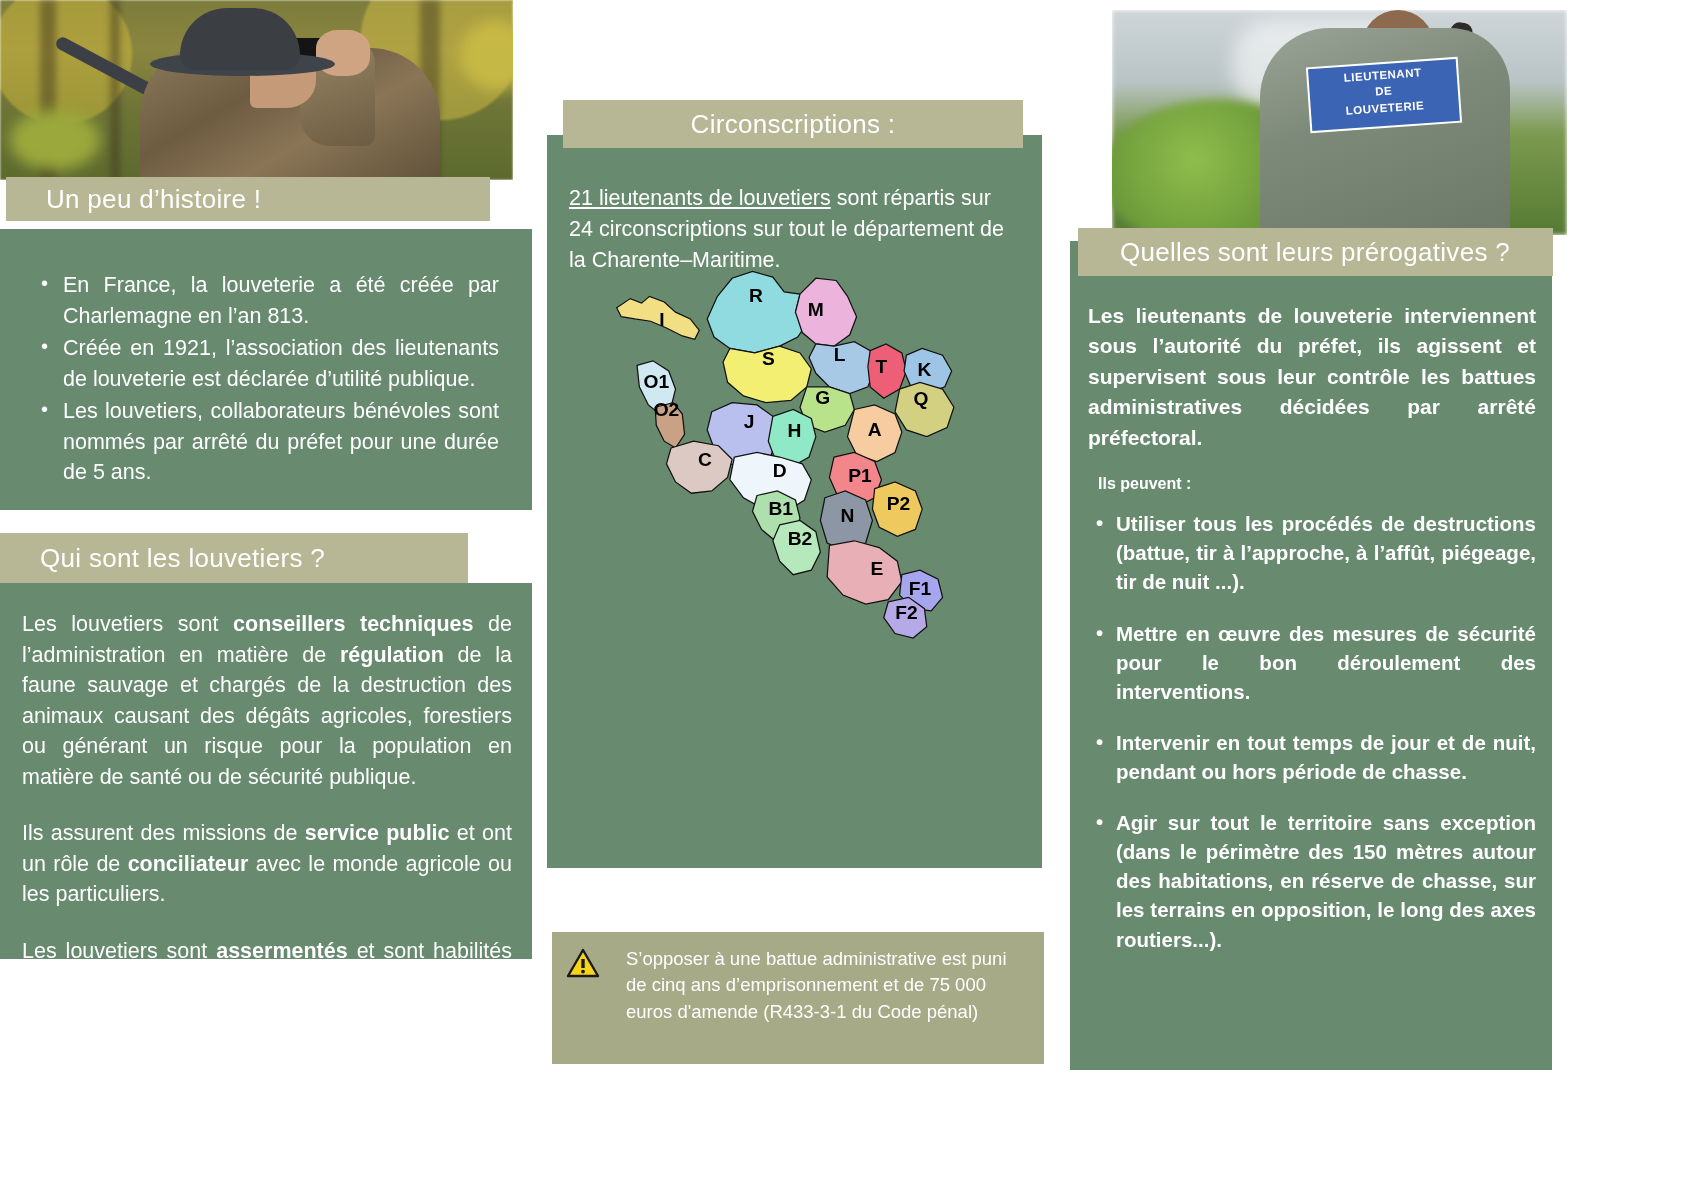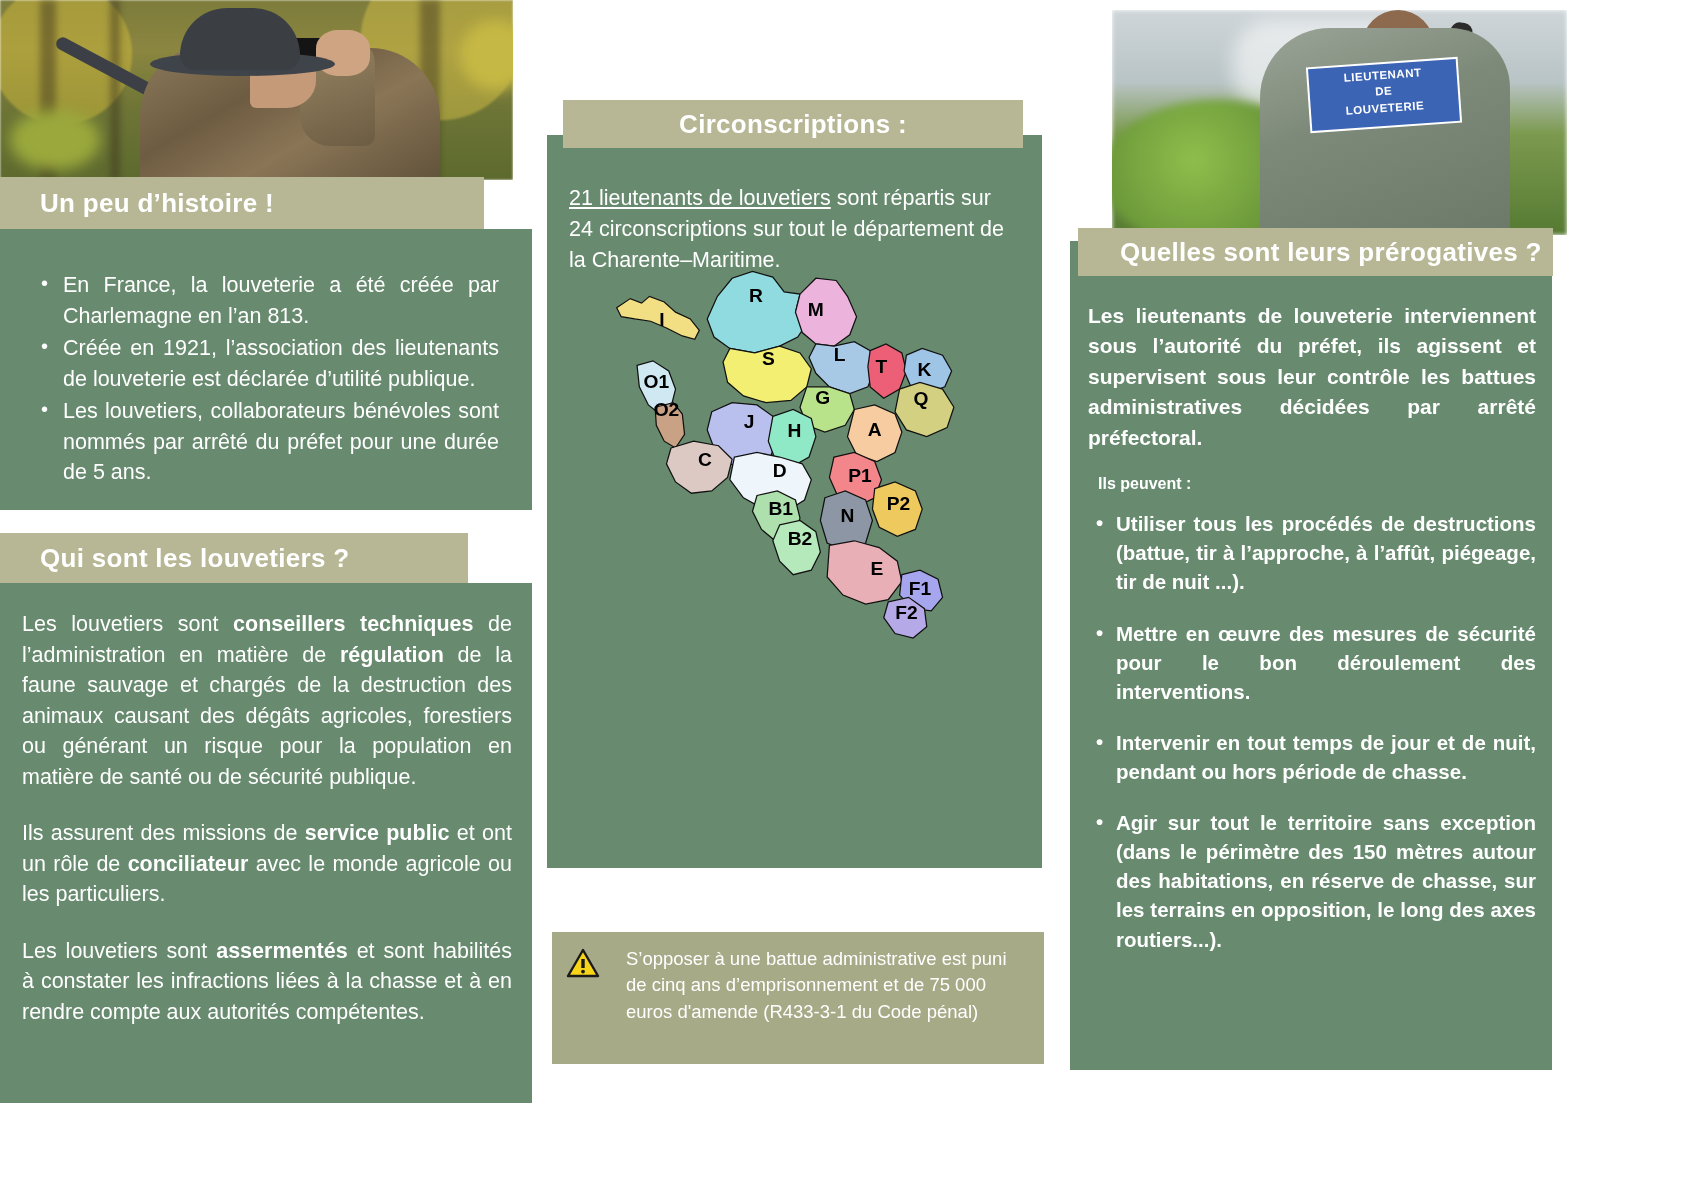--- a/index.html
+++ b/index.html
@@ -5,21 +5,21 @@
   html,body{margin:0;padding:0;background:#ffffff;}
   body{
     width:1684px;height:1191px;position:relative;overflow:hidden;
     font-family:"Liberation Sans", sans-serif;
     -webkit-font-smoothing:antialiased;
   }
   .panel{position:absolute;box-sizing:border-box;}
   .green{background:#688b70;color:#ffffff;}
   .khaki{background:#b7b795;color:#ffffff;}
   .hdr{
-    font-weight:bold;font-size:26px;letter-spacing:.3px;
+    font-weight:normal;font-size:26px;letter-spacing:.3px;
     display:flex;align-items:center;padding-left:40px;
   }
   .body-txt{font-size:21.5px;line-height:1.42;text-align:justify;}
 
   
   #img-hunter{left:0;top:0;width:513px;height:180px;overflow:hidden;}
   #img-hunter .sky{position:absolute;inset:0;
      background:
        radial-gradient(circle at 12% 30%, rgba(200,180,60,.55) 0 70px, rgba(0,0,0,0) 71px),
        radial-gradient(circle at 86% 22%, rgba(210,190,70,.5) 0 80px, rgba(0,0,0,0) 81px),
@@ -36,28 +36,28 @@
      background:#3f444a;border-radius:50%;}
   #img-hunter .face{position:absolute;left:250px;top:48px;width:66px;height:60px;
      background:#c49a79;border-radius:0 40% 45% 10%;}
   #img-hunter .arm{position:absolute;left:300px;top:36px;width:75px;height:110px;
      background:linear-gradient(160deg,#9a8765,#6c5c42);border-radius:40px 28px 10px 30px;}
   #img-hunter .hand{position:absolute;left:316px;top:30px;width:54px;height:46px;background:#cfa482;border-radius:40%;}
   #img-hunter .binos{position:absolute;left:288px;top:38px;width:48px;height:26px;background:#141414;border-radius:7px;}
   #img-hunter .barrel{position:absolute;left:50px;top:62px;width:118px;height:13px;background:#3c4046;
      transform:rotate(28deg);border-radius:7px;}
 
-  #hdr-histoire{left:0;top:177px;width:484px;height:52px;}
+  #hdr-histoire{left:6px;top:177px;width:484px;height:44px;}
   #box-histoire{left:0;top:229px;width:532px;height:281px;padding:28px 20px 0 24px;}
   #box-histoire ul{margin:13px;padding-left:26px;list-style:none;}
   #box-histoire li{position:relative;margin-bottom:2px;}
   #box-histoire li:before{content:"\2022";position:absolute;left:-22px;top:-1px;font-size:20px;}
 
   #hdr-qui{left:0;top:533px;width:468px;height:50px;}
-  #box-qui{left:0;top:583px;width:532px;height:520px;padding:26px 20px 0 22px;}
+  #box-qui{left:0;top:583px;width:532px;height:376px;padding:26px 20px 0 22px;}
   #box-qui p{margin:0 0 26px 0;}
   #box-qui b{font-weight:bold;}
 
   
   #hdr-circ{left:563px;top:100px;width:460px;height:48px;justify-content:center;padding-left:0;}
   #box-circ{left:547px;top:135px;width:495px;height:733px;padding:48px 22px 12px 22px;}
   #circ-intro{font-size:21.5px;line-height:1.45;text-align:left;}
   #circ-intro u{text-decoration:underline;}
 
   #map-wrap{position:absolute;left:585px;top:190px;width:430px;height:525px;}

